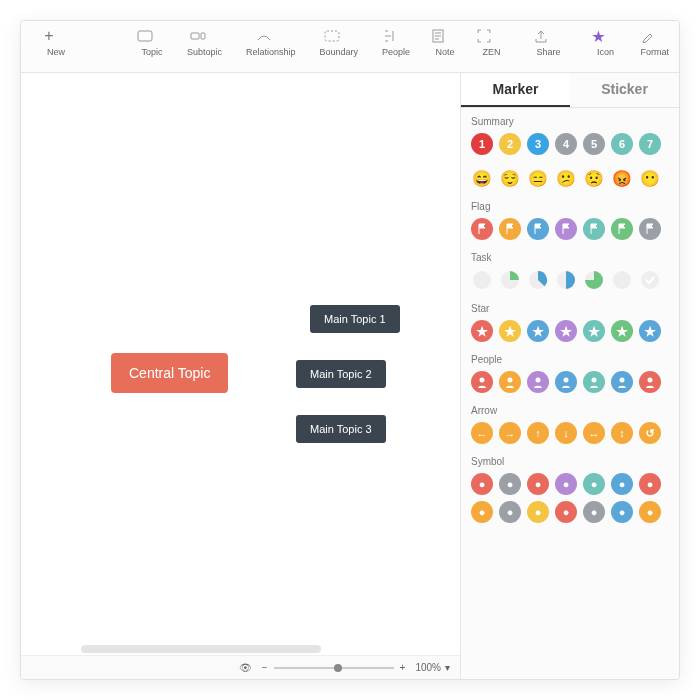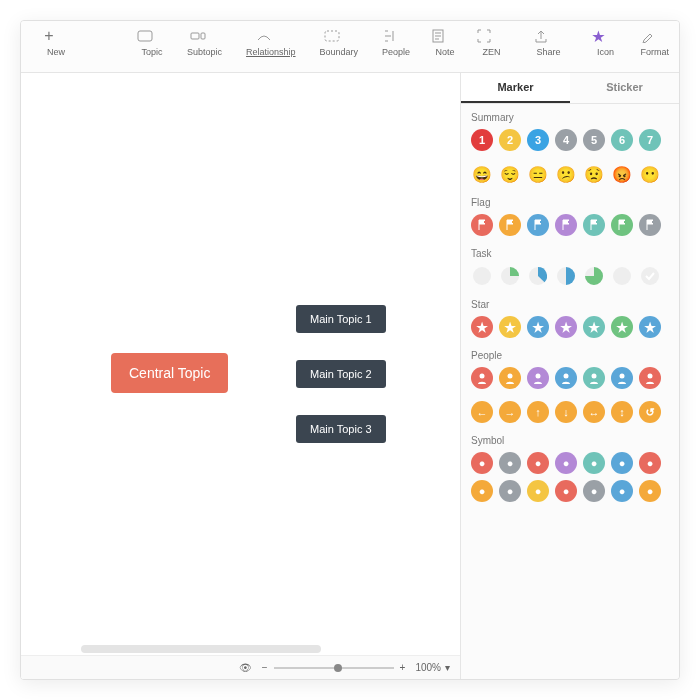--- a/index.html
+++ b/index.html
@@ -4,35 +4,35 @@
 <style>
   * { box-sizing: border-box; margin: 0; padding: 0; }
   body { font-family: -apple-system, "Helvetica Neue", Arial, sans-serif; background: #fff; width: 700px; height: 700px; overflow: hidden; }
   .app { display: flex; flex-direction: column; padding: 20px; height: 100%; }
   .window { flex: 1; border: 1px solid #e0e0e0; border-radius: 4px; box-shadow: 0 4px 20px rgba(0,0,0,.08); display: flex; flex-direction: column; overflow: hidden; background: #fafafa; }
   .toolbar { display: flex; align-items: flex-start; padding: 6px 10px 4px; border-bottom: 1px solid #e5e5e5; background: #fcfcfc; height: 52px; }
   .tb-group { display: flex; gap: 10px; }
   .tb-btn { display: flex; flex-direction: column; align-items: center; gap: 2px; min-width: 36px; cursor: pointer; }
   .tb-btn .ic { width: 18px; height: 18px; display: flex; align-items: center; justify-content: center; color: #777; }
   .tb-btn span { font-size: 9px; color: #666; padding-left: 14px; }
-  .tb-btn.sel span { text-decoration: underline; }
+  .tb-btn.sel span { }
   .tb-flex { flex: 1; }
   .main { flex: 1; display: flex; overflow: hidden; }
   .canvas { flex: 1; position: relative; background: #fff; border-right: 1px solid #e5e5e5; overflow: hidden; }
   .node-central { position: absolute; left: 90px; top: 280px; background: #e76f5a; color: #fff; padding: 12px 18px; border-radius: 4px; font-size: 14px; font-weight: 500; }
   .node { position: absolute; background: #3b4550; color: #fff; padding: 8px 14px; border-radius: 3px; font-size: 11px; font-weight: 500; }
   .svg-links { position: absolute; inset: 0; }
   .status { position: absolute; bottom: 0; left: 0; right: 0; height: 24px; display: flex; align-items: center; padding: 0 10px; font-size: 10px; color: #666; background: #fafafa; border-top: 1px solid #eee; }
   .status .sp { flex: 1; }
   .scrollbar { position: absolute; left: 60px; bottom: 26px; width: 240px; height: 8px; background: #e4e4e4; border-radius: 4px; }
   .zoom-slider { width: 120px; height: 2px; background: #ccc; position: relative; margin: 0 6px; }
   .zoom-slider::after { content: ""; position: absolute; left: 50%; top: -3px; width: 8px; height: 8px; background: #888; border-radius: 50%; }
   .sidebar { width: 218px; display: flex; flex-direction: column; background: #fbfbfb; overflow-y: auto; font-size: 11px; }
   .tabs { display: flex; border-bottom: 1px solid #e5e5e5; }
-  .tab { flex: 1; text-align: center; padding: 8px 0; font-size: 11px; font-weight: 600; color: #888; cursor: pointer; }
+  .tab { flex: 1; text-align: center; padding: 8px 0; font-size: 14px; font-weight: 600; color: #888; cursor: pointer; }
   .tab.active { color: #333; border-bottom: 2px solid #333; background: #fff; }
   .section { padding: 8px 10px 4px; }
   .section h4 { font-size: 10px; font-weight: 500; color: #777; margin-bottom: 6px; }
   .icon-row { display: flex; flex-wrap: wrap; gap: 6px; }
   .mk { width: 22px; height: 22px; border-radius: 50%; display: flex; align-items: center; justify-content: center; font-size: 11px; font-weight: 700; color: #fff; cursor: pointer; }
   .emoji { width: 22px; height: 22px; display:flex;align-items:center;justify-content:center;font-size:16px;cursor:pointer;}
   .star-inner { font-size: 13px; line-height: 1; }
   svg { display:block; }
 </style>
 </head>
@@ -142,21 +142,21 @@
 </div>
 
 <div class="main">
   <div class="canvas">
     <svg class="svg-links">
       <path d="M200 300 C 240 300 240 245 275 245" fill="none" stroke="#555" stroke-width="1.5"></path>
       <path d="M200 300 C 240 300 240 300 275 300" fill="none" stroke="#555" stroke-width="1.5"></path>
       <path d="M200 300 C 240 300 240 355 275 355" fill="none" stroke="#555" stroke-width="1.5"></path>
     </svg>
     <div class="node-central">Central Topic</div>
-    <div class="node" style="left:275px; top:232px">Main Topic 1</div>
+    <div class="node" style="left:289px; top:232px">Main Topic 1</div>
     <div class="node" style="left:275px; top:287px">Main Topic 2</div>
     <div class="node" style="left:275px; top:342px">Main Topic 3</div>
 
     <div class="scrollbar"></div>
     <div class="status">
       <div class="sp"></div>
       <div style="margin-right:10px">👁</div>
       <div>−</div>
       <div class="zoom-slider"></div>
       <div>+</div>
@@ -350,20 +350,21 @@
               </div>
               <div class="mk" style="background:#e86a5e">
                 <svg width="12" height="12">
                   <circle cx="6" cy="4" r="2.5" fill="#fff"></circle>
                   <path d="M2 12c0-3 8-3 8 0" fill="#fff"></path>
                 </svg>
               </div>
             </div>
     </div>
     <div class="section">
+      <h4>Arrow</h4>
       <div class="icon-row" id="row-arrow">
               <div class="mk" style="background:#f4a93a">←</div>
               <div class="mk" style="background:#f4a93a">→</div>
               <div class="mk" style="background:#f4a93a">↑</div>
               <div class="mk" style="background:#f4a93a">↓</div>
               <div class="mk" style="background:#f4a93a">↔</div>
               <div class="mk" style="background:#f4a93a">↕</div>
               <div class="mk" style="background:#f4a93a">↺</div>
             </div>
     </div>

